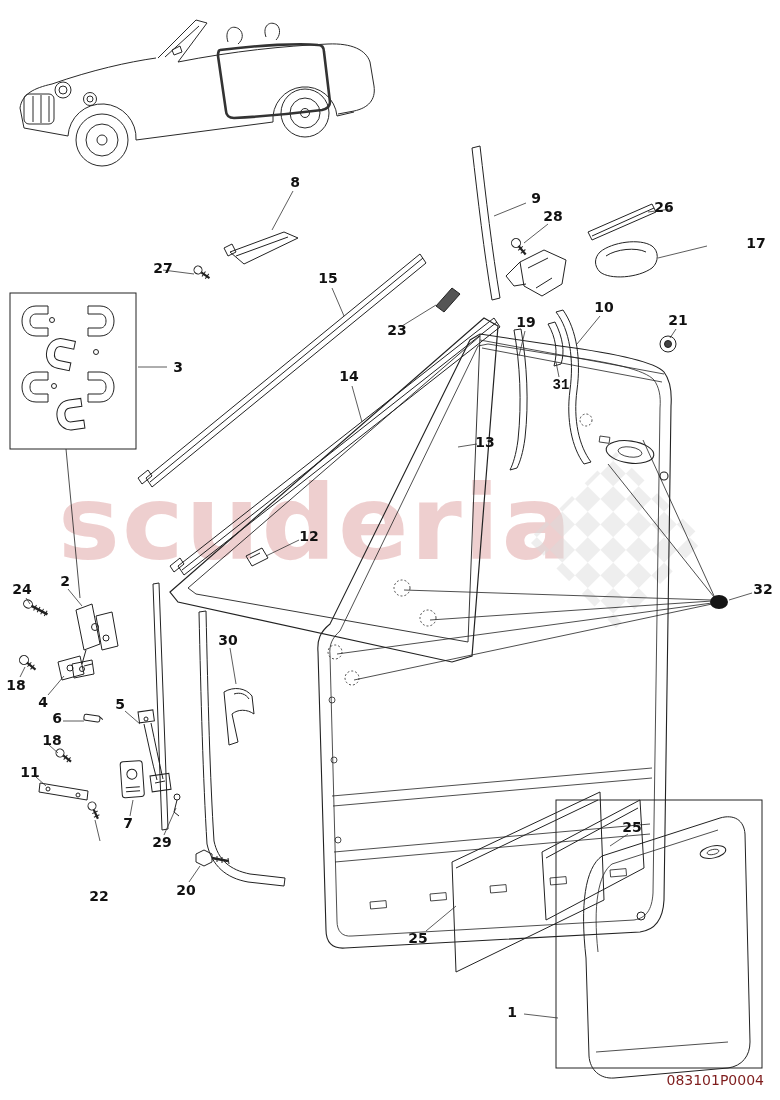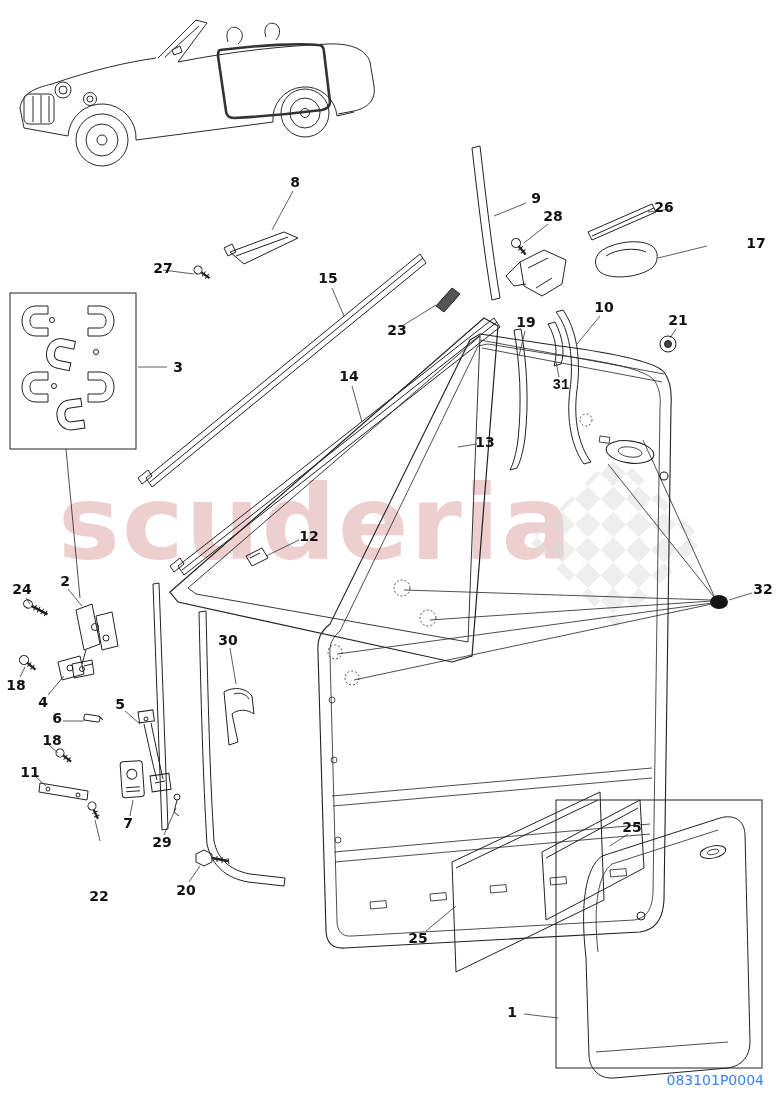--- a/index.html
+++ b/index.html
@@ -9,21 +9,21 @@
   .wm-title{position:absolute;left:58px;top:462px;width:680px;z-index:1;
             font-family:"DejaVu Sans", sans-serif;font-weight:bold;font-size:104px;
             color:#d98f8f;opacity:.42;letter-spacing:2px;user-select:none;}
   .wm-sub{position:absolute;left:80px;top:586px;z-index:1;
           font-family:"DejaVu Sans", sans-serif;font-size:30px;color:#9a9a9a;opacity:.55;
           letter-spacing:30px;word-spacing:44px;user-select:none;}
   #callout-layer{position:absolute;left:0;top:0;width:780px;height:1100px;z-index:3;pointer-events:none;}
   .callout{position:absolute;transform:translate(-50%,-50%);
            font-family:"DejaVu Sans", sans-serif;font-weight:bold;font-size:14px;color:#111;}
   .catalog-number{position:absolute;right:16px;top:1072px;z-index:3;
-           font-family:"DejaVu Sans", sans-serif;font-size:14px;color:#3b82f6;}
+           font-family:"DejaVu Sans", sans-serif;font-size:14px;color:#7f1d1d;}
 </style>
 </head>
 <body>
 
 <div id="page">
 
   <div class="wm-title">scuderia</div>
 
   <svg id="diagram-svg" width="780" height="1100" viewBox="0 0 780 1100">
     <defs>

